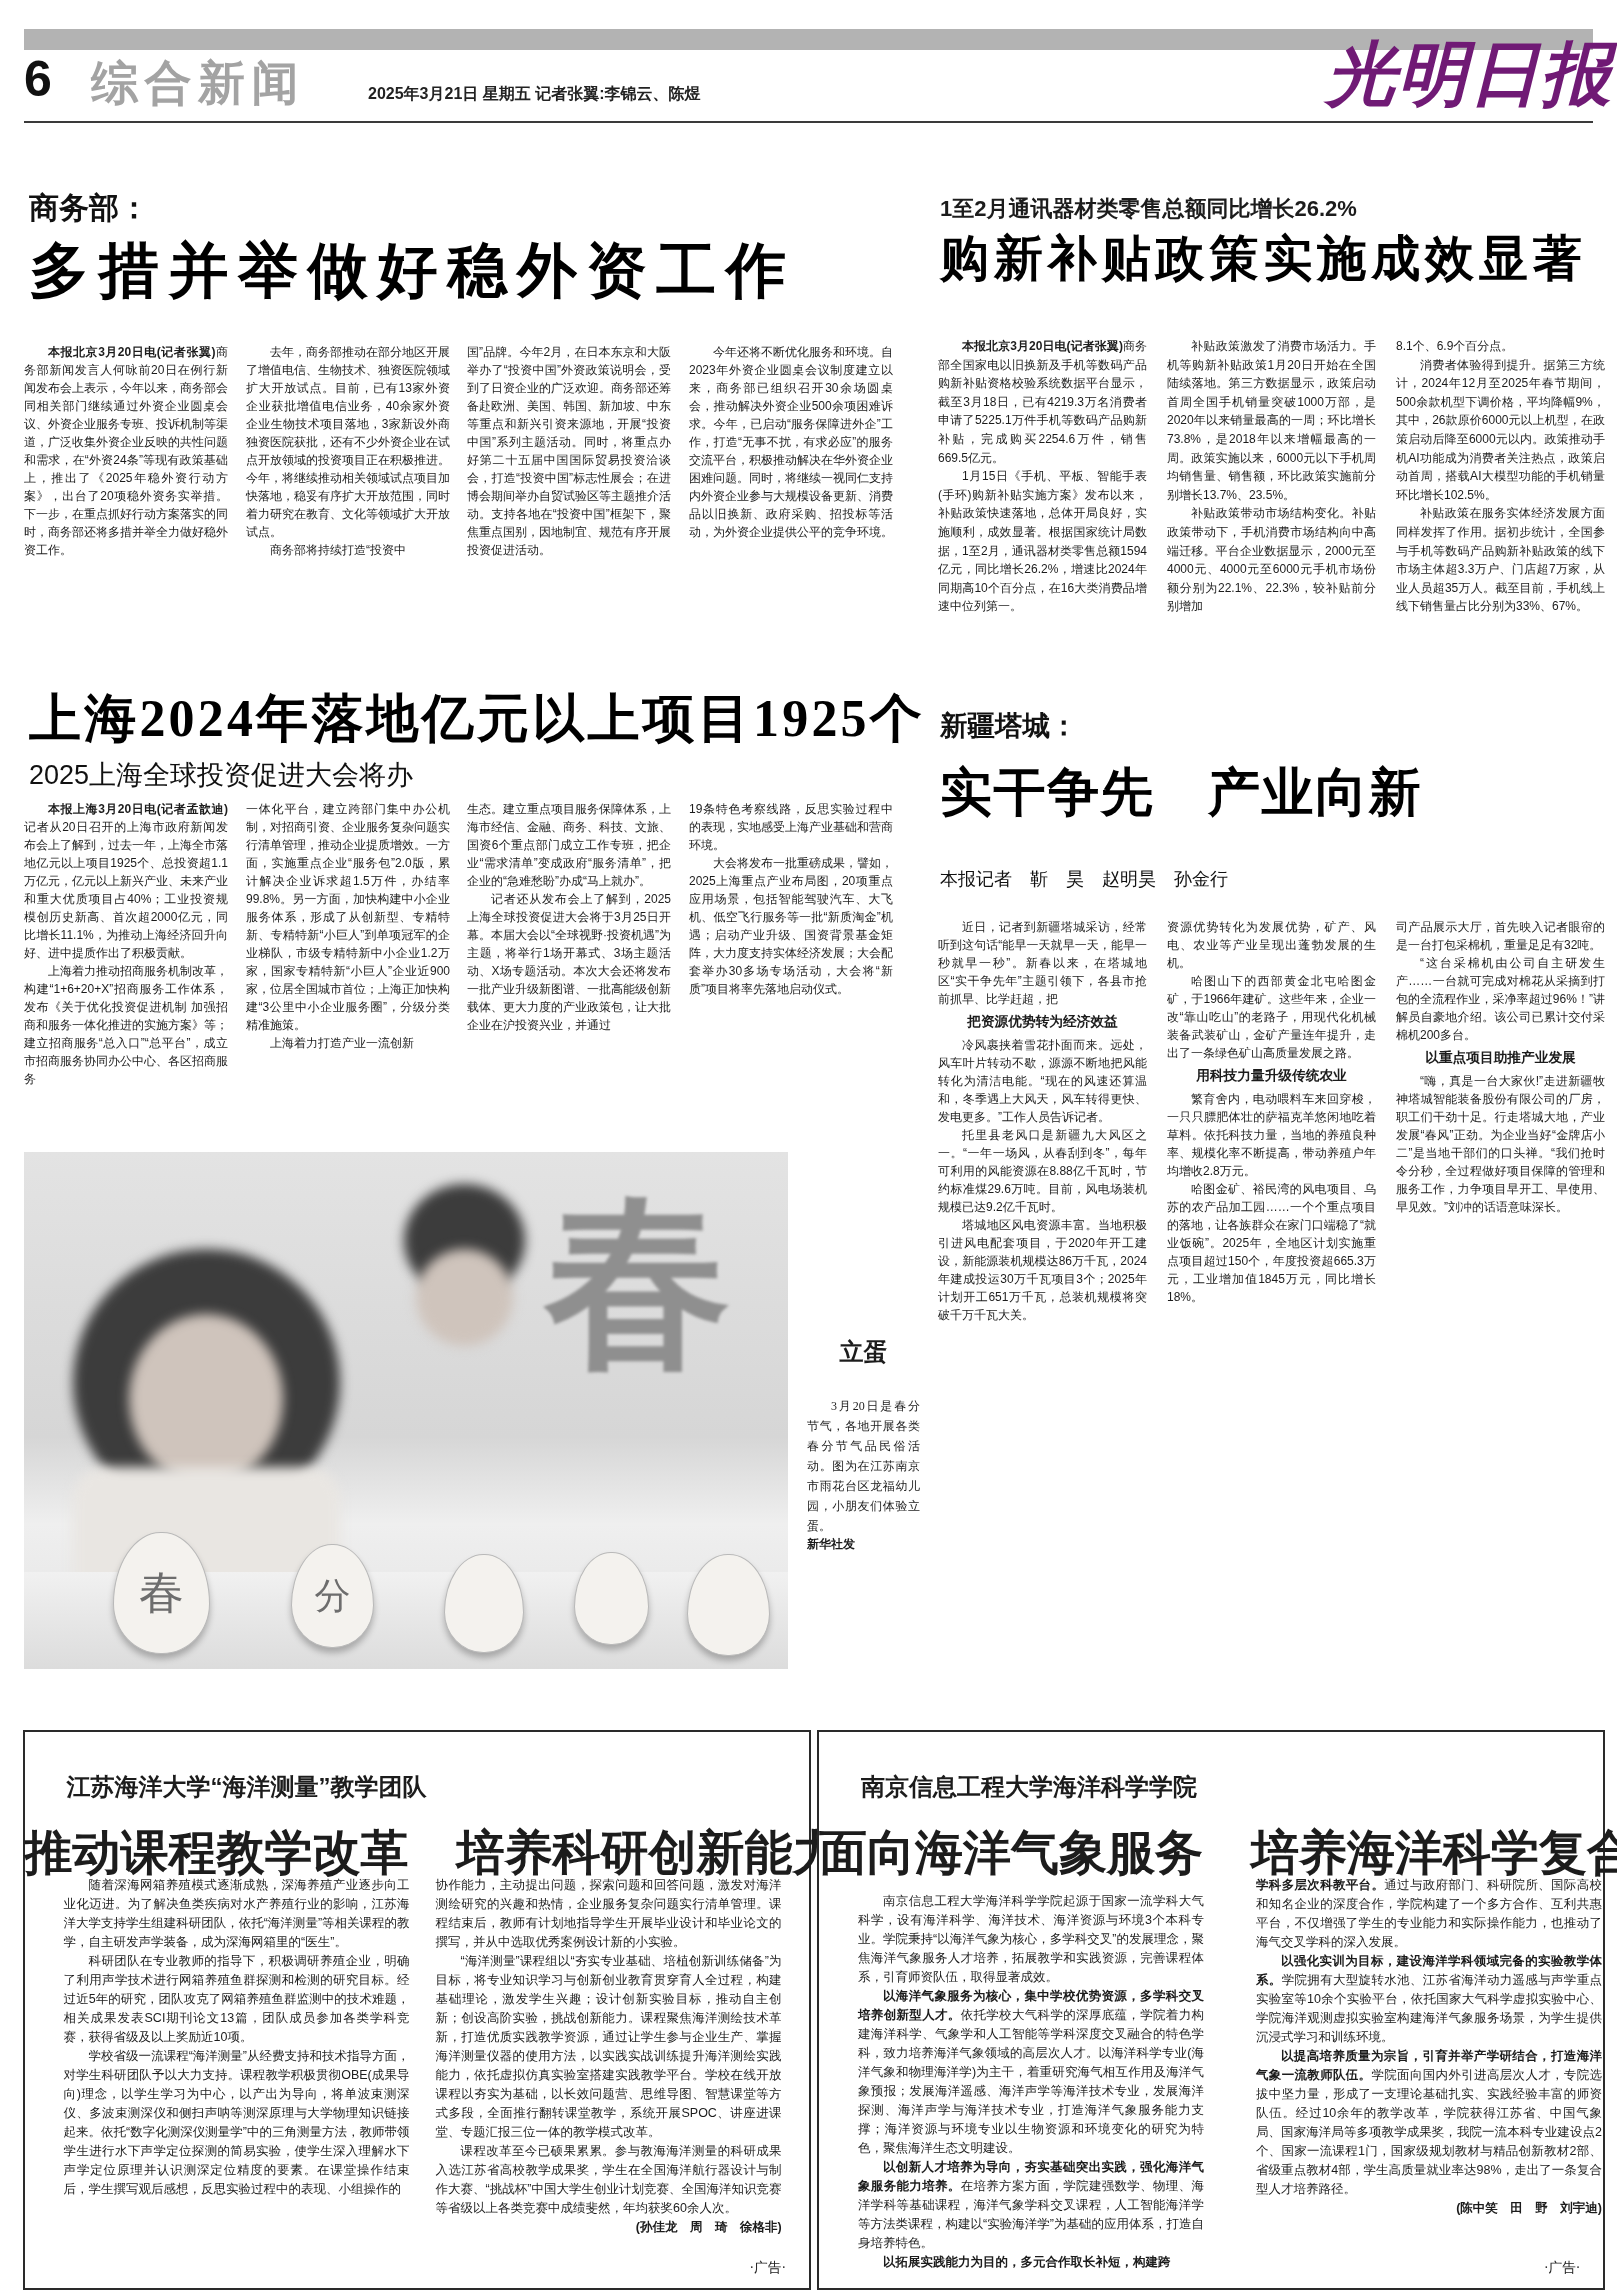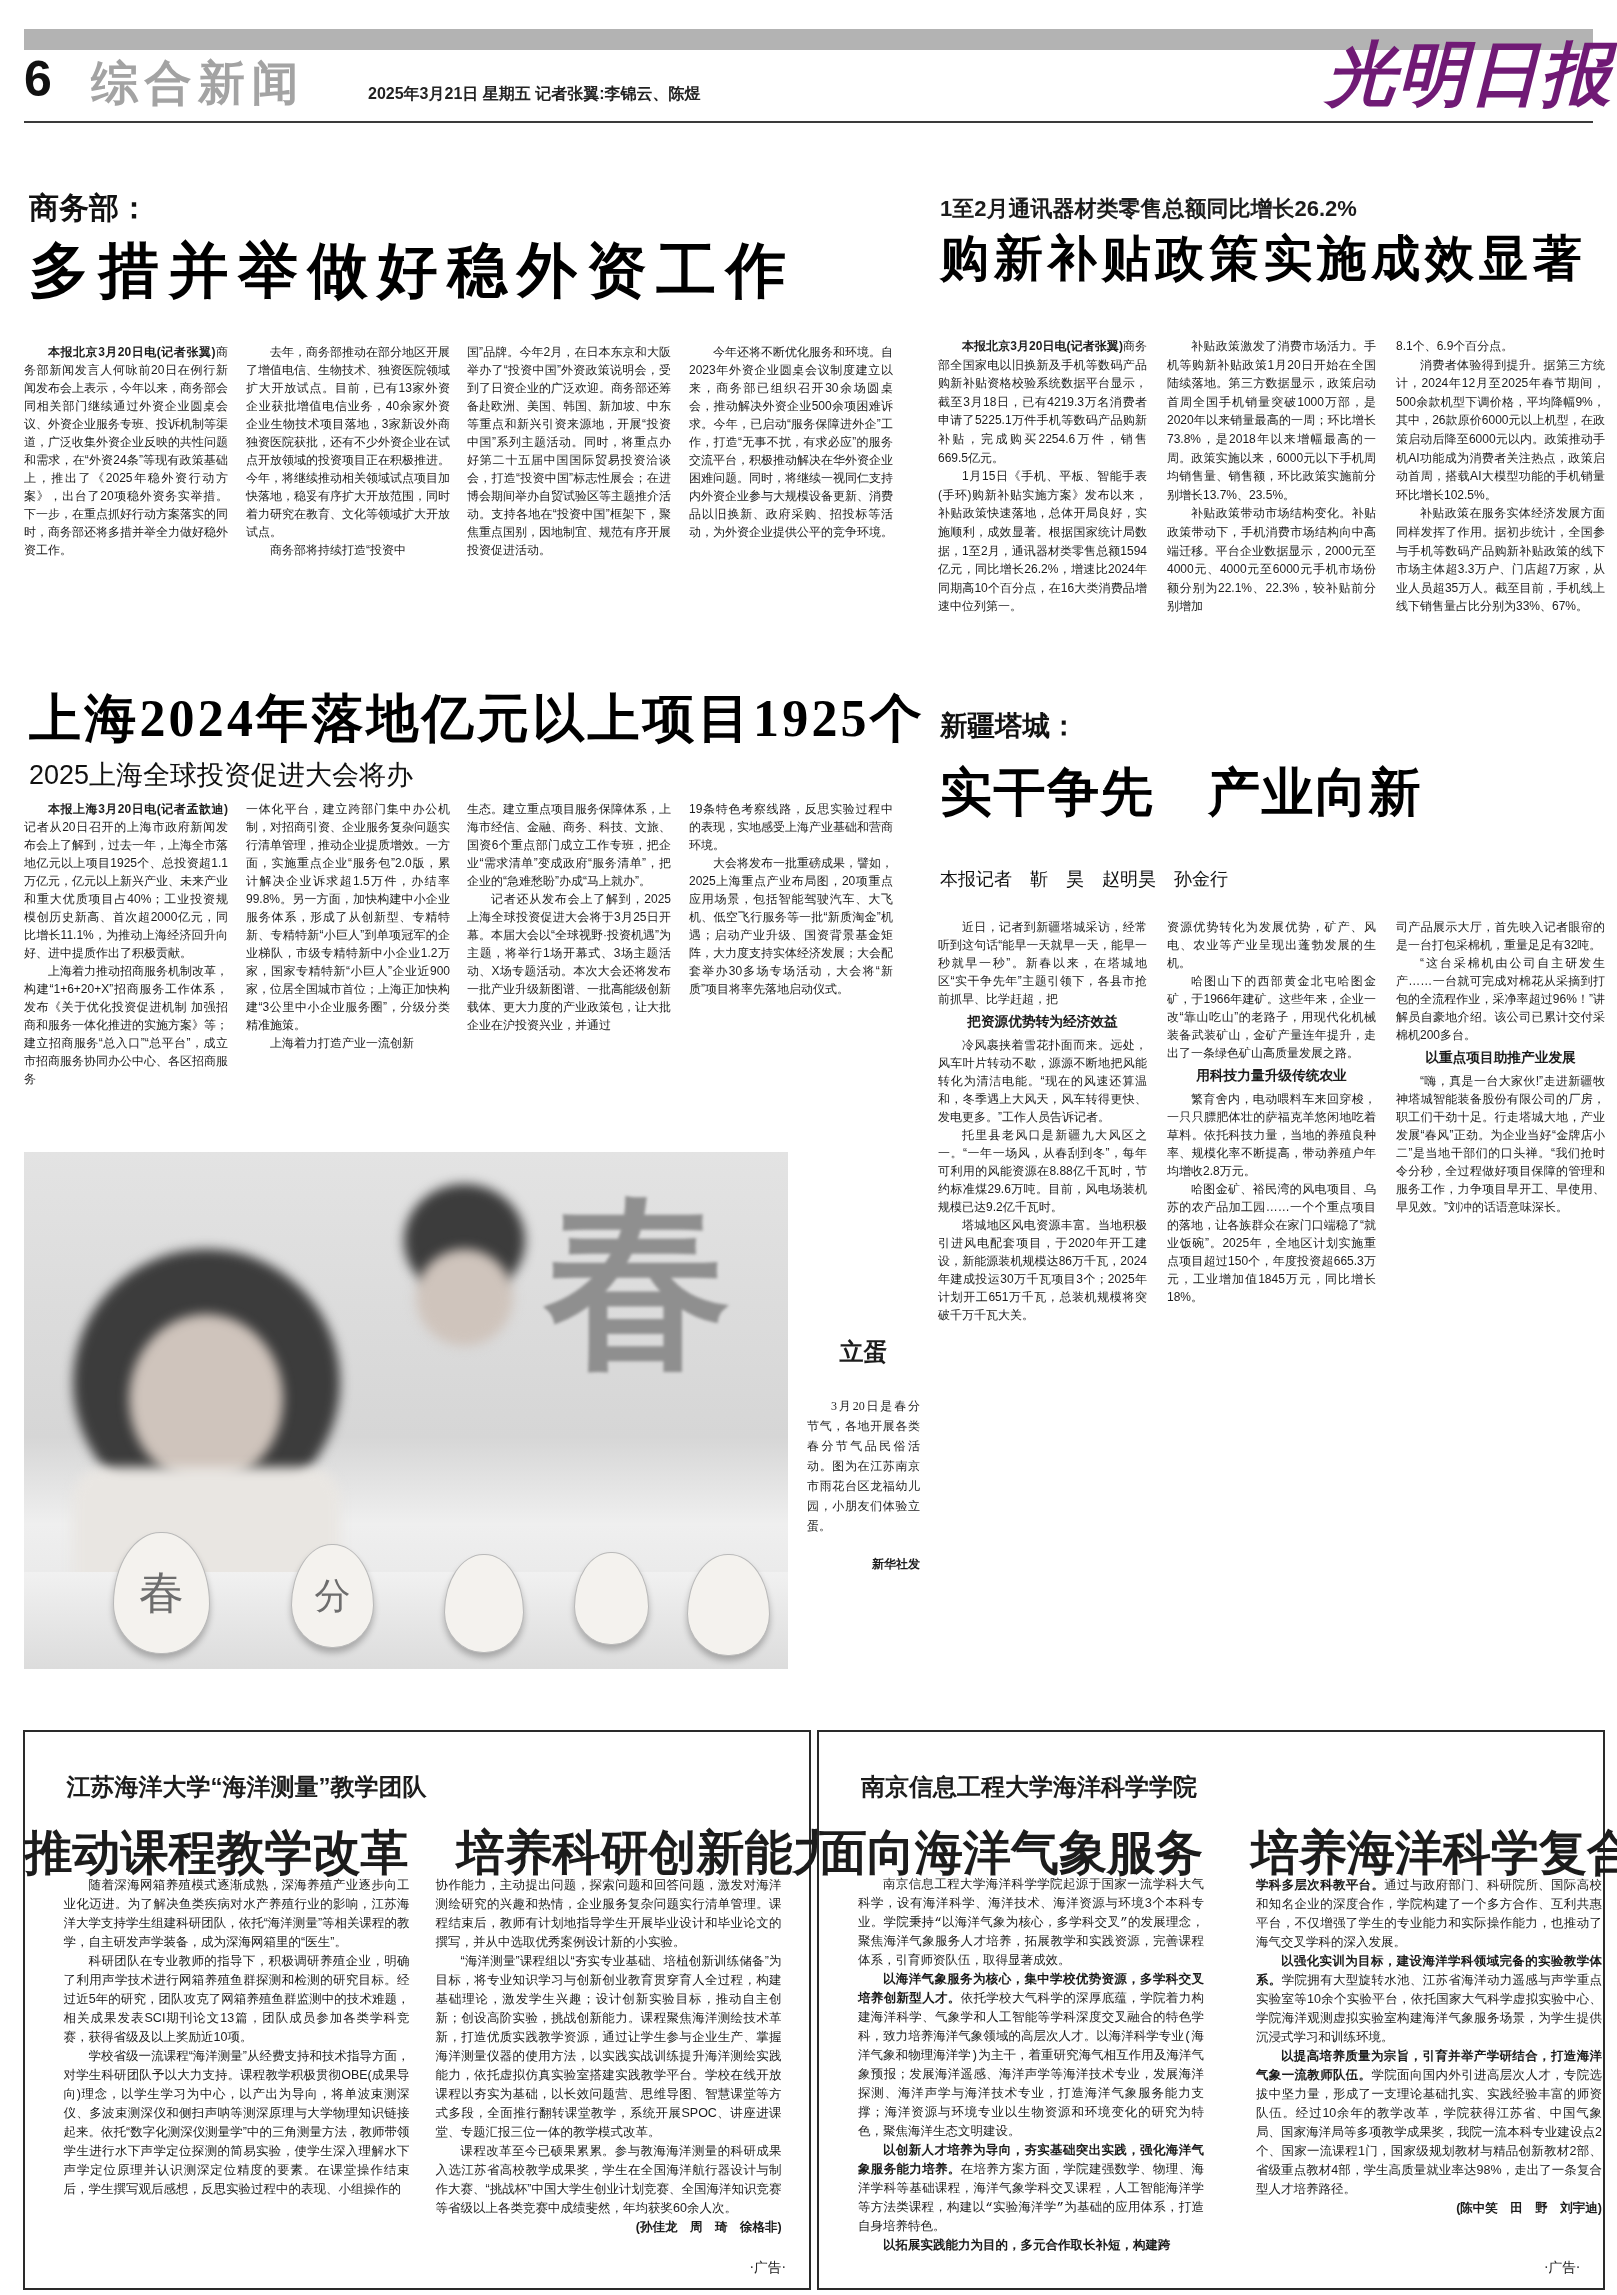--- a/index.html
+++ b/index.html
@@ -28,21 +28,21 @@
   .ph-blur{position:absolute;filter:blur(5.7px);}
   .hair{background:#3c3c3c;border-radius:50%;}
   .face{background:#cfc4bc;border-radius:50%;}
   .coat{background:#e9e6e2;border-radius:32px;}
   .springchar{position:absolute;font-family:"Liberation Serif",serif;color:#8f8f8f;font-weight:bold;filter:blur(1.6px);}
   .egg{position:absolute;background:#f4f2ee;border-radius:50% 50% 50% 50%/60% 60% 42% 42%;border:0.8px solid #b9b9b9;box-shadow:0 4.9px 6.5px rgba(0,0,0,.25);display:flex;align-items:center;justify-content:center;font-family:"Liberation Serif",serif;color:#6d6d6d;}
   .caption{left:807px;top:1336px;width:113px;}
   .cap-title{text-align:center;font-size:24px;font-weight:bold;font-family:"Liberation Serif",serif;margin-bottom:27.5px;}
   .cap-text{font-size:12px;line-height:20px;text-align:justify;font-family:"Liberation Serif",serif;}
   .cap-text p{margin:0;text-indent:2em;}
-  .cap-credit{text-align:right;font-weight:bold;margin-top:20px;font-size:12px;}
+  .cap-credit{font-weight:bold;margin-top:0;font-size:12px;}
   
   .box{position:absolute;top:1730px;height:556px;border:2.4px solid #2a2a2a;background:#fff;}
   .box .bkicker{position:absolute;left:42px;top:39px;font-size:24px;font-weight:bold;}
   .box .bheadline{position:absolute;left:0;top:78px;width:100%;text-align:left;font-size:48px;font-weight:900;font-family:"Liberation Serif",serif;white-space:nowrap;margin-top:11px;}
   .box .col{font-size:12.5px;line-height:19px;}
   .box .col p b{font-weight:bold;}
   .adtag{position:absolute;right:22.6px;bottom:11.3px;font-size:13.7px;color:#222;font-family:"Liberation Serif",serif;}
   .tail{display:block;text-align:right;font-weight:bold;}
 </style>
 </head>
@@ -187,21 +187,21 @@
         <p>课程改革至今已硕果累累。参与教海海洋测量的科研成果入选江苏省高校教学成果奖，学生在全国海洋航行器设计与制作大赛、“挑战杯”中国大学生创业计划竞赛、全国海洋知识竞赛等省级以上各类竞赛中成绩斐然，年均获奖60余人次。<span class="tail">(孙佳龙　周　琦　徐格非)</span></p>
       </div>
   </div>
   <div class="adtag">·广告·</div>
 </div>
 
 <div class="box" style="left:817px;width:784px;">
   <div class="bkicker">南京信息工程大学海洋科学学院</div>
   <div class="bheadline">面向海洋气象服务　培养海洋科学复合型人才</div>
   <div class="body-cols">
-    <div class="col" style="left:39px;top:144px;width:346px;height:380px;font-family:Liberation Mono, monospace;">
+    <div class="col" style="left:39px;top:160px;width:346px;height:380px;">
         <p>南京信息工程大学海洋科学学院起源于国家一流学科大气科学，设有海洋科学、海洋技术、海洋资源与环境3个本科专业。学院秉持“以海洋气象为核心，多学科交叉”的发展理念，聚焦海洋气象服务人才培养，拓展教学和实践资源，完善课程体系，引育师资队伍，取得显著成效。</p>
         <p><b>以海洋气象服务为核心，集中学校优势资源，多学科交叉培养创新型人才。</b>依托学校大气科学的深厚底蕴，学院着力构建海洋科学、气象学和人工智能等学科深度交叉融合的特色学科，致力培养海洋气象领域的高层次人才。以海洋科学专业(海洋气象和物理海洋学)为主干，着重研究海气相互作用及海洋气象预报；发展海洋遥感、海洋声学等海洋技术专业，发展海洋探测、海洋声学与海洋技术专业，打造海洋气象服务能力支撑；海洋资源与环境专业以生物资源和环境变化的研究为特色，聚焦海洋生态文明建设。</p>
         <p><b>以创新人才培养为导向，夯实基础突出实践，强化海洋气象服务能力培养。</b>在培养方案方面，学院建强数学、物理、海洋学科等基础课程，海洋气象学科交叉课程，人工智能海洋学等方法类课程，构建以“实验海洋学”为基础的应用体系，打造自身培养特色。</p>
         <p><b>以拓展实践能力为目的，多元合作取长补短，构建跨</b></p>
       </div>
     <div class="col" style="left:411px;top:144px;width:346px;height:380px;margin-left:26px;">
         <p class="cont"><b>学科多层次科教平台。</b>通过与政府部门、科研院所、国际高校和知名企业的深度合作，学院构建了一个多方合作、互利共惠平台，不仅增强了学生的专业能力和实际操作能力，也推动了海气交叉学科的深入发展。</p>
         <p><b>以强化实训为目标，建设海洋学科领域完备的实验教学体系。</b>学院拥有大型旋转水池、江苏省海洋动力遥感与声学重点实验室等10余个实验平台，依托国家大气科学虚拟实验中心、学院海洋观测虚拟实验室构建海洋气象服务场景，为学生提供沉浸式学习和训练环境。</p>
         <p><b>以提高培养质量为宗旨，引育并举产学研结合，打造海洋气象一流教师队伍。</b>学院面向国内外引进高层次人才，专院选拔中坚力量，形成了一支理论基础扎实、实践经验丰富的师资队伍。经过10余年的教学改革，学院获得江苏省、中国气象局、国家海洋局等多项教学成果奖，我院一流本科专业建设点2个、国家一流课程1门，国家级规划教材与精品创新教材2部、省级重点教材4部，学生高质量就业率达98%，走出了一条复合型人才培养路径。<span class="tail">(陈中笑　田　野　刘宇迪)</span></p>
       </div>

